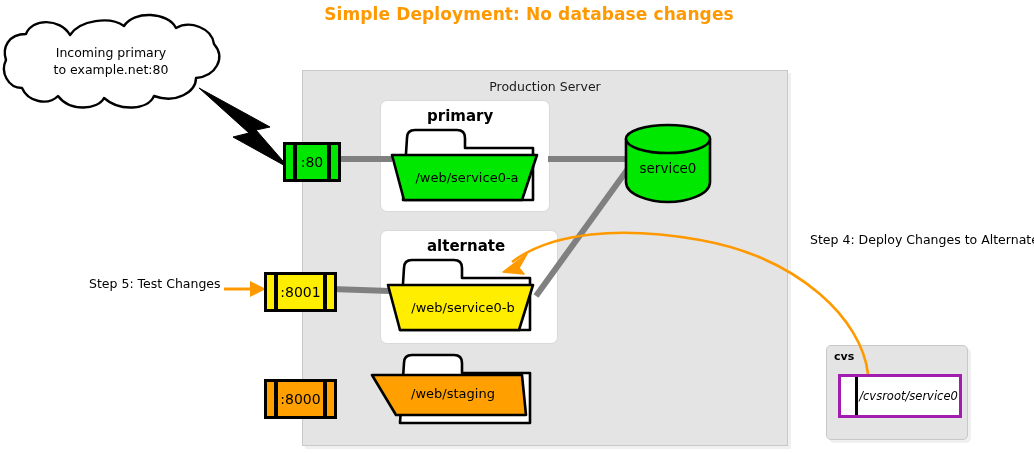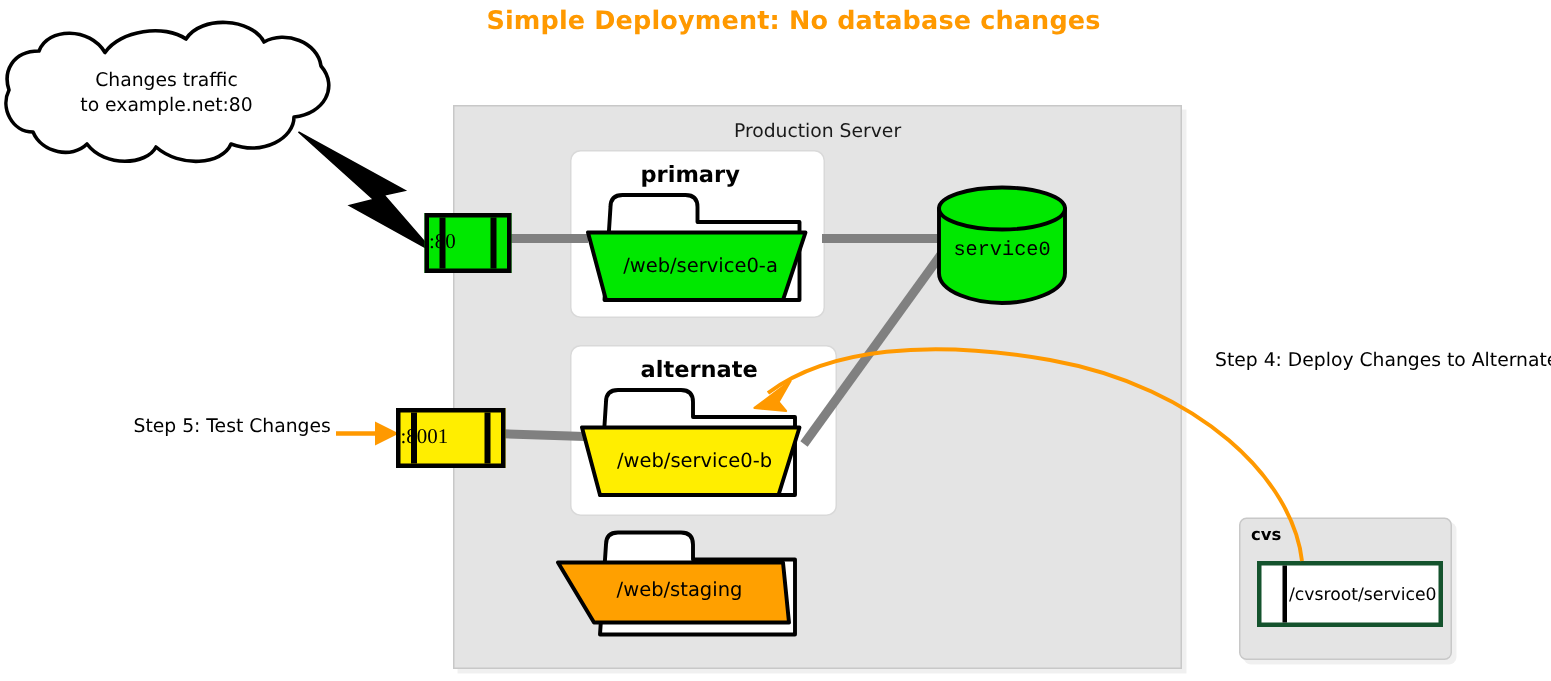--- a/index.html
+++ b/index.html
@@ -42,44 +42,44 @@
   .cvs-box{
     left:826px;top:345px;width:140px;height:93px;
     background:#e4e4e4;border:1px solid #c8c8c8;border-radius:5px;
     box-shadow:3px 3px 0 0 rgba(0,0,0,.06);
   }
   .cvs-label{position:absolute;left:7px;top:4px;font-size:11px;font-weight:bold;color:#000;}
 
   
   .component{
     position:absolute;left:838px;top:374px;width:118px;height:38px;
-    background:#ffffff;border:3px solid #14532d;
-    display:flex;align-items:center;
+    background:#ffffff;border:3px solid #a21caf;
+    display:flex;align-items:center;font-style:italic;
   }
   .component .tabcol{width:14px;height:100%;border-right:3px solid #000;flex:0 0 auto;}
   .component .ctext{flex:1;text-align:center;font-size:11.5px;color:#000;}
 
   
   .port{
     position:absolute;height:34px;border:3px solid #000;
-    display:flex;align-items:center;justify-content:flex-start;font-family:Liberation Serif, serif;
+    display:flex;align-items:center;justify-content:center;
   }
   .port .bar{position:absolute;top:0;bottom:0;width:4px;background:#000;}
   .port .bar.l{left:7px;}
   .port .bar.r{right:7px;}
   .port .plabel{font-size:14px;color:#000;position:relative;z-index:2;}
   .port-80   {left:283px;top:142px;width:52px;background:#00e800;}
   .port-8001 {left:264px;top:272px;width:67px;background:#ffee00;}
   .port-8000 {left:264px;top:379px;width:67px;background:#ffa000;}
 
   
   .folder-label{position:absolute;font-size:13px;color:#000;text-align:center;}
 
   
-  .db-label{position:absolute;font-size:13.5px;color:#000;text-align:center;font-family:Liberation Mono, monospace;}
+  .db-label{position:absolute;font-size:13.5px;color:#000;text-align:center;}
 
   
   .cloud-text{
     position:absolute;left:22px;top:44px;width:178px;text-align:center;
     font-size:12.5px;line-height:17px;color:#000;
   }
 
   
   .step-label{position:absolute;font-size:12.5px;color:#000;white-space:nowrap;}
   .step5{left:89px;top:276px;}
@@ -149,33 +149,38 @@
     </g>
 
     <path d="M 868,374 C 862,320 800,258 700,240 C 620,226 552,232 512,262" fill="none" stroke="#ff9900" stroke-width="2.6"></path>
     <path d="M 503,272 L 527,254 L 519,268 L 524,274 Z" fill="#ff9900" stroke="#ff9900" stroke-width="1.5" stroke-linejoin="round"></path>
 
     <line x1="224" y1="289" x2="252" y2="289" stroke="#ff9900" stroke-width="3"></line>
     <path d="M 250,281 L 266,289 L 250,297 Z" fill="#ff9900"></path>
   </svg>
 
   <div class="cloud-text">
-    <div>Changes traffic</div>
+    <div>Incoming primary</div>
     <div>to example.net:80</div>
   </div>
 
   <div class="port port-80">
     <span class="bar l"></span>
     <span class="bar r"></span>
     <span class="plabel">:80</span>
   </div>
   <div class="port port-8001">
     <span class="bar l"></span>
     <span class="bar r"></span>
     <span class="plabel">:8001</span>
+  </div>
+  <div class="port port-8000">
+    <span class="bar l"></span>
+    <span class="bar r"></span>
+    <span class="plabel">:8000</span>
   </div>
 
   <div class="folder-label" style="left:404px;top:170px;width:126px;">/web/service0-a</div>
   <div class="folder-label" style="left:400px;top:300px;width:126px;">/web/service0-b</div>
   <div class="folder-label" style="left:390px;top:386px;width:126px;">/web/staging</div>
 
   <div class="db-label" style="left:626px;top:160px;width:84px;">service0</div>
 
   <div class="step-label step5">Step 5: Test Changes</div>
   <div class="step-label step4">Step 4: Deploy Changes to Alternate</div>

